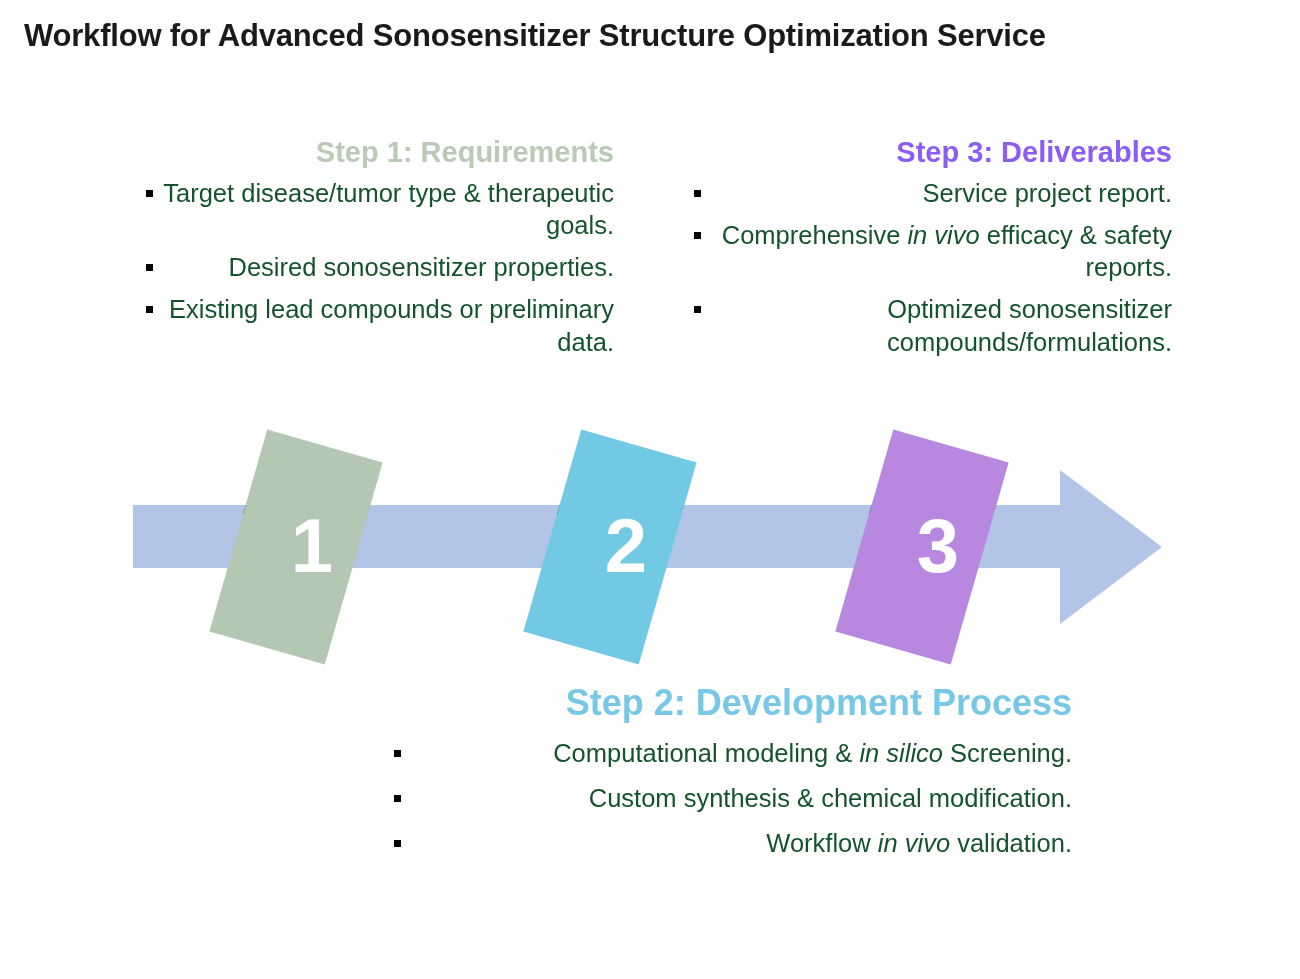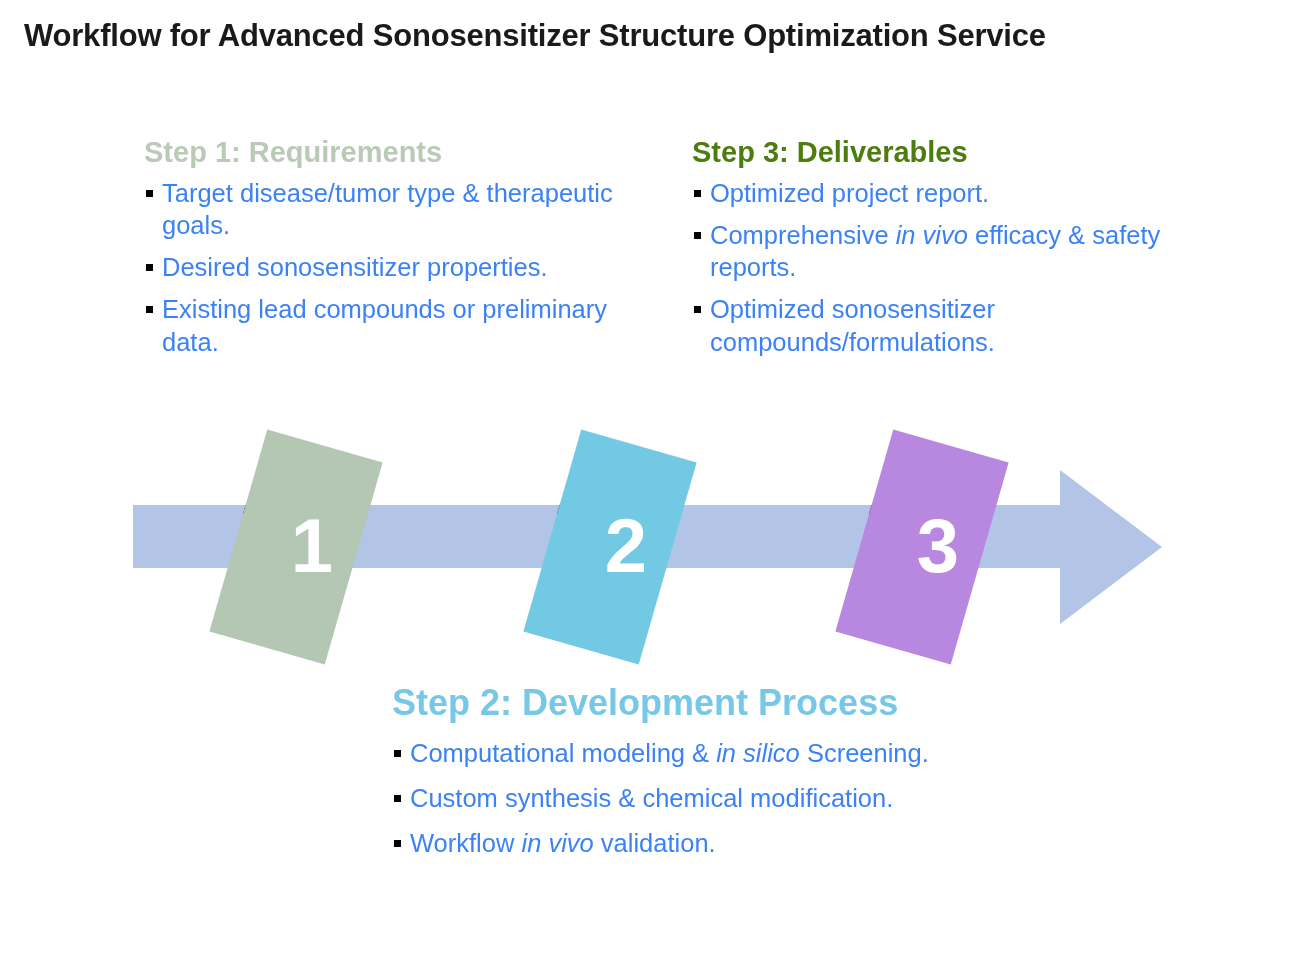--- a/index.html
+++ b/index.html
@@ -26,60 +26,61 @@
     font-size: 31px;
     font-weight: bold;
     letter-spacing: -0.2px;
     color: #1a1a1a;
     white-space: nowrap;
   }
 
   
   .step-block {
     position: absolute;
+    text-align: right;
   }
   .step-heading {
     font-size: 29px;
     font-weight: bold;
     margin: 0 0 8px 0;
     white-space: nowrap;
   }
   .bullet-list {
     list-style: none;
     margin: 0;
     padding: 0;
   }
   .bullet-item {
     position: relative;
     padding-left: 18px;
     font-size: 25.5px;
     line-height: 1.26;
     margin-bottom: 7px;
-    color: #3b82f6;
+    color: #14532d;
   }
   .bullet-item .sq {
     position: absolute;
     left: 2px;
     top: 13px;
     width: 7px;
     height: 7px;
     background: #000000;
   }
   .bullet-item i, .bullet-item em {
     font-style: italic;
   }
 
   
   #step1-block { left: 144px; top: 136px; width: 470px; }
   #step1-block .step-heading { color: #b9cab5; }
   #step1-block .bullet-item { margin-bottom: 10px; }
 
   
   #step3-block { left: 692px; top: 136px; width: 480px; }
-  #step3-block .step-heading { color: #4d7c0f; }
+  #step3-block .step-heading { color: #8b5cf6; }
   #step3-block .bullet-item { margin-bottom: 10px; }
 
   
   #step2-block { left: 392px; top: 682px; width: 680px; }
   #step2-block .step-heading { color: #77c8e6; font-size: 36px; }
   #step2-block .bullet-item { margin-bottom: 13px; }
 
   
   #arrow-graphic {
     position: absolute;
@@ -110,21 +111,21 @@
   <ul class="bullet-list">
       <li class="bullet-item"><span class="sq"></span><span><span>Target disease/tumor type &amp; therapeutic goals.</span></span></li>
       <li class="bullet-item"><span class="sq"></span><span><span>Desired sonosensitizer properties.</span></span></li>
       <li class="bullet-item"><span class="sq"></span><span><span>Existing lead compounds or preliminary data.</span></span></li>
     </ul>
 </div>
 
 <div class="step-block" id="step3-block">
   <div class="step-heading">Step 3: Deliverables</div>
   <ul class="bullet-list">
-      <li class="bullet-item"><span class="sq"></span><span><span>Optimized project report.</span></span></li>
+      <li class="bullet-item"><span class="sq"></span><span><span>Service project report.</span></span></li>
       <li class="bullet-item"><span class="sq"></span><span><span>Comprehensive </span><i>in vivo</i><span> efficacy &amp; safety reports.</span></span></li>
       <li class="bullet-item"><span class="sq"></span><span><span>Optimized sonosensitizer compounds/formulations.</span></span></li>
     </ul>
 </div>
 
 <div id="arrow-graphic">
   <svg viewBox="0 0 1300 260" xmlns="http://www.w3.org/2000/svg">
     <defs>
 
       <clipPath id="band-clip">

